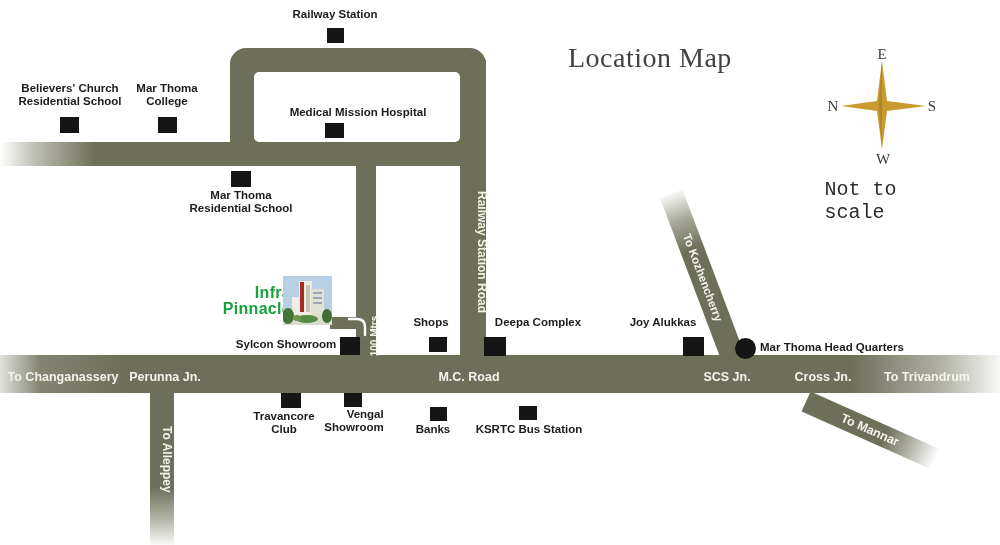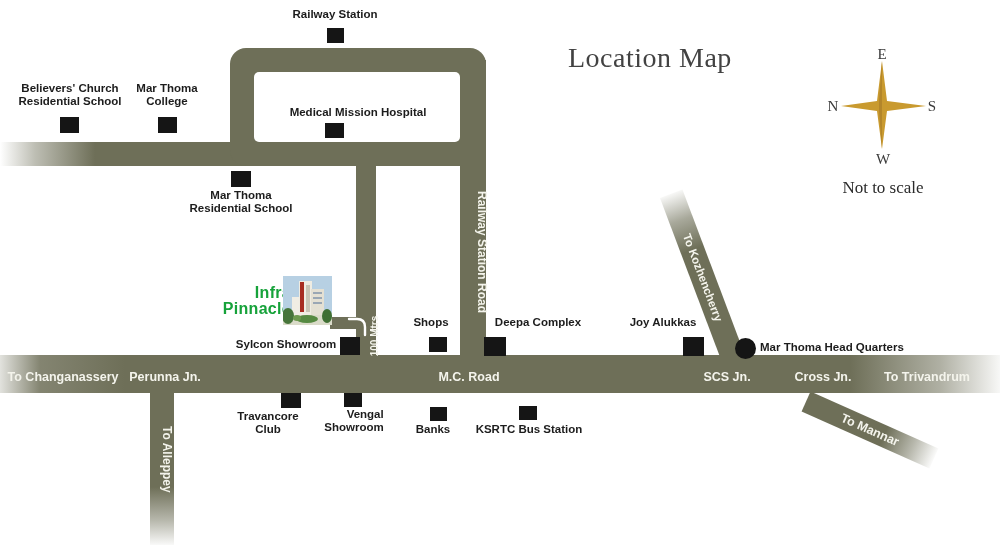--- a/index.html
+++ b/index.html
@@ -7,21 +7,21 @@
   #map{position:relative;width:1000px;height:545px;background:#fff;overflow:hidden;}
 
   .road{position:absolute;background:#6e6f58;}
   .lbl{position:absolute;color:#1c1c1c;font-size:11.5px;font-weight:bold;line-height:13px;text-align:center;white-space:nowrap;transform:translateX(-50%);}
   .lbl.leftalign{transform:none;text-align:left;}
   .wlbl{position:absolute;color:#f4f4ec;font-size:12.5px;font-weight:bold;line-height:14px;white-space:nowrap;transform:translateX(-50%);}
   .marker{position:absolute;background:#151515;}
   .vtext{position:absolute;color:#f4f4ec;font-size:12px;font-weight:bold;writing-mode:vertical-rl;text-align:center;white-space:nowrap;}
 
   #title{position:absolute;left:568px;top:42px;font-family:"Liberation Serif",serif;font-size:28px;color:#424242;letter-spacing:.5px;}
-  #notscale{position:absolute;left:883px;top:178px;transform:translateX(-50%);font-family:Liberation Serif, serif;font-size:17px;color:#2b2b2b;}
+  #notscale{position:absolute;left:883px;top:178px;transform:translateX(-50%);font-family:Liberation Mono, monospace;font-size:20px;color:#2b2b2b;}
 
   #road-upper{left:0;top:142px;width:262px;height:24px;background:linear-gradient(to right,rgba(110,111,88,0) 0px,rgba(110,111,88,.45) 35px,#6e6f58 95px);}
   #road-loop{left:230px;top:48px;width:256px;height:118px;border-radius:16px;}
   #loop-hole{position:absolute;left:254px;top:72px;width:206px;height:70px;background:#fff;border-radius:5px;}
   #road-rsr{left:460px;top:60px;width:26px;height:333px;}
   #road-mid{left:356px;top:166px;width:20px;height:227px;}
   #road-stub{left:330px;top:317px;width:28px;height:12px;}
   #road-mc{left:0;top:355px;width:1000px;height:38px;background:linear-gradient(to right,rgba(110,111,88,.2) 0px,rgba(110,111,88,.85) 40px,#6e6f58 125px,#6e6f58 850px,rgba(110,111,88,.55) 940px,rgba(110,111,88,.05) 1000px);}
   #road-alleppey{left:150px;top:392px;width:24px;height:153px;background:linear-gradient(to bottom,#6e6f58 0px,#6e6f58 95px,rgba(110,111,88,.5) 128px,rgba(110,111,88,.04) 153px);}
   #road-kozhencherry{left:691px;top:188px;width:24px;height:180px;transform:rotate(-20.7deg);background:linear-gradient(to bottom,rgba(110,111,88,.05) 0px,rgba(110,111,88,.6) 28px,#6e6f58 60px);display:flex;align-items:center;justify-content:center;}
@@ -100,21 +100,21 @@
   <div class="lbl" style="left:335px;top:106px;padding-left:46px;">Medical Mission Hospital</div>
   <div class="lbl" style="left:241px;top:189px;">
     <span>Mar Thoma</span><br>
     <span>Residential School</span>
   </div>
   <div class="lbl" style="left:286px;top:338px;">Sylcon Showroom</div>
   <div class="lbl" style="left:431px;top:316px;">Shops</div>
   <div class="lbl" style="left:538px;top:316px;">Deepa Complex</div>
   <div class="lbl" style="left:663px;top:316px;">Joy Alukkas</div>
   <div class="lbl leftalign" style="left:760px;top:341px;text-align:right;">Mar Thoma Head Quarters</div>
-  <div class="lbl" style="left:268px;top:410px;">
+  <div class="lbl" style="left:284px;top:410px;">
     <span>Travancore</span><br>
     <span>Club</span>
   </div>
   <div class="lbl" style="left:354px;top:408px;text-align:right;">
     <span>Vengal</span><br>
     <span>Showroom</span>
   </div>
   <div class="lbl" style="left:433px;top:423px;">Banks</div>
   <div class="lbl" style="left:529px;top:423px;">KSRTC Bus Station</div>
 

